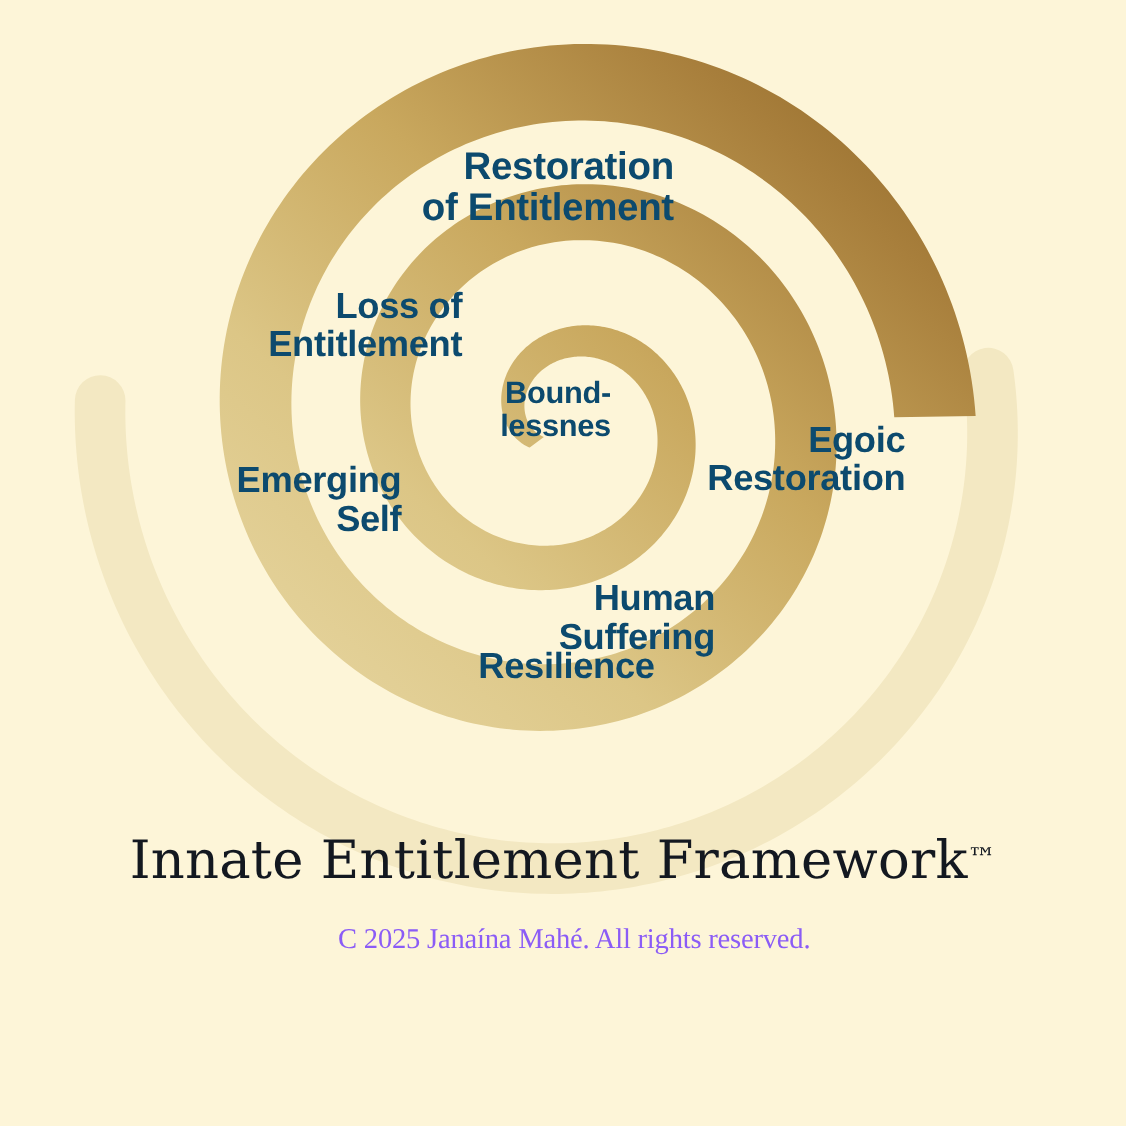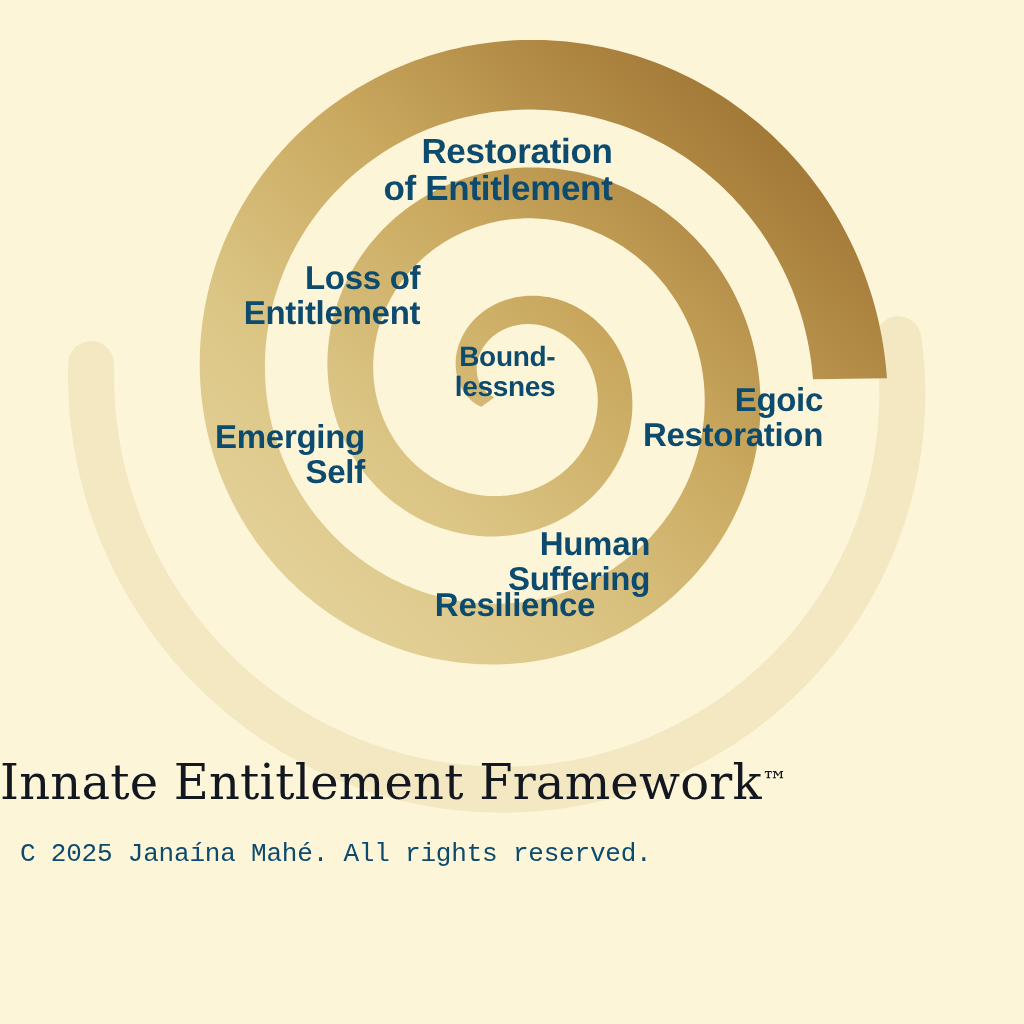--- a/index.html
+++ b/index.html
@@ -51,39 +51,40 @@
   .n-natural     { left: 358px; top: 540px;  font-size: 33px; }
   .n-human       { left: 579px; top: 540px;  font-size: 33px; margin-top: 21px; }
   .n-resilience  { left: 515px; top: 605px;  font-size: 33px; }
 
   
   #footer {
     position: absolute;
     left: 0;
     top: 756px;
     width: 1024px;
+    text-align: center;
   }
   #title-line {
     font-family: "DejaVu Serif", serif;
     font-size: 48px;
     color: #131820;
     letter-spacing: 0.2px;
     line-height: 1.1;
     white-space: nowrap;
   }
   #title-line .tm {
     font-size: 26px;
     vertical-align: 9px;
     letter-spacing: 0.5px;
   }
   #copyright-line {
     margin-top: 30px;
-    font-family: Liberation Mono, monospace;
+    font-family: Liberation Serif, serif;
     font-size: 26px;
-    color: #0c4a6e;
+    color: #8b5cf6;
     letter-spacing: -0.2px;
     margin-left: 20px;
   }
 </style>
 </head>
 <body>
 
 <div id="canvas">
 
   <div id="spiral-wrap">

